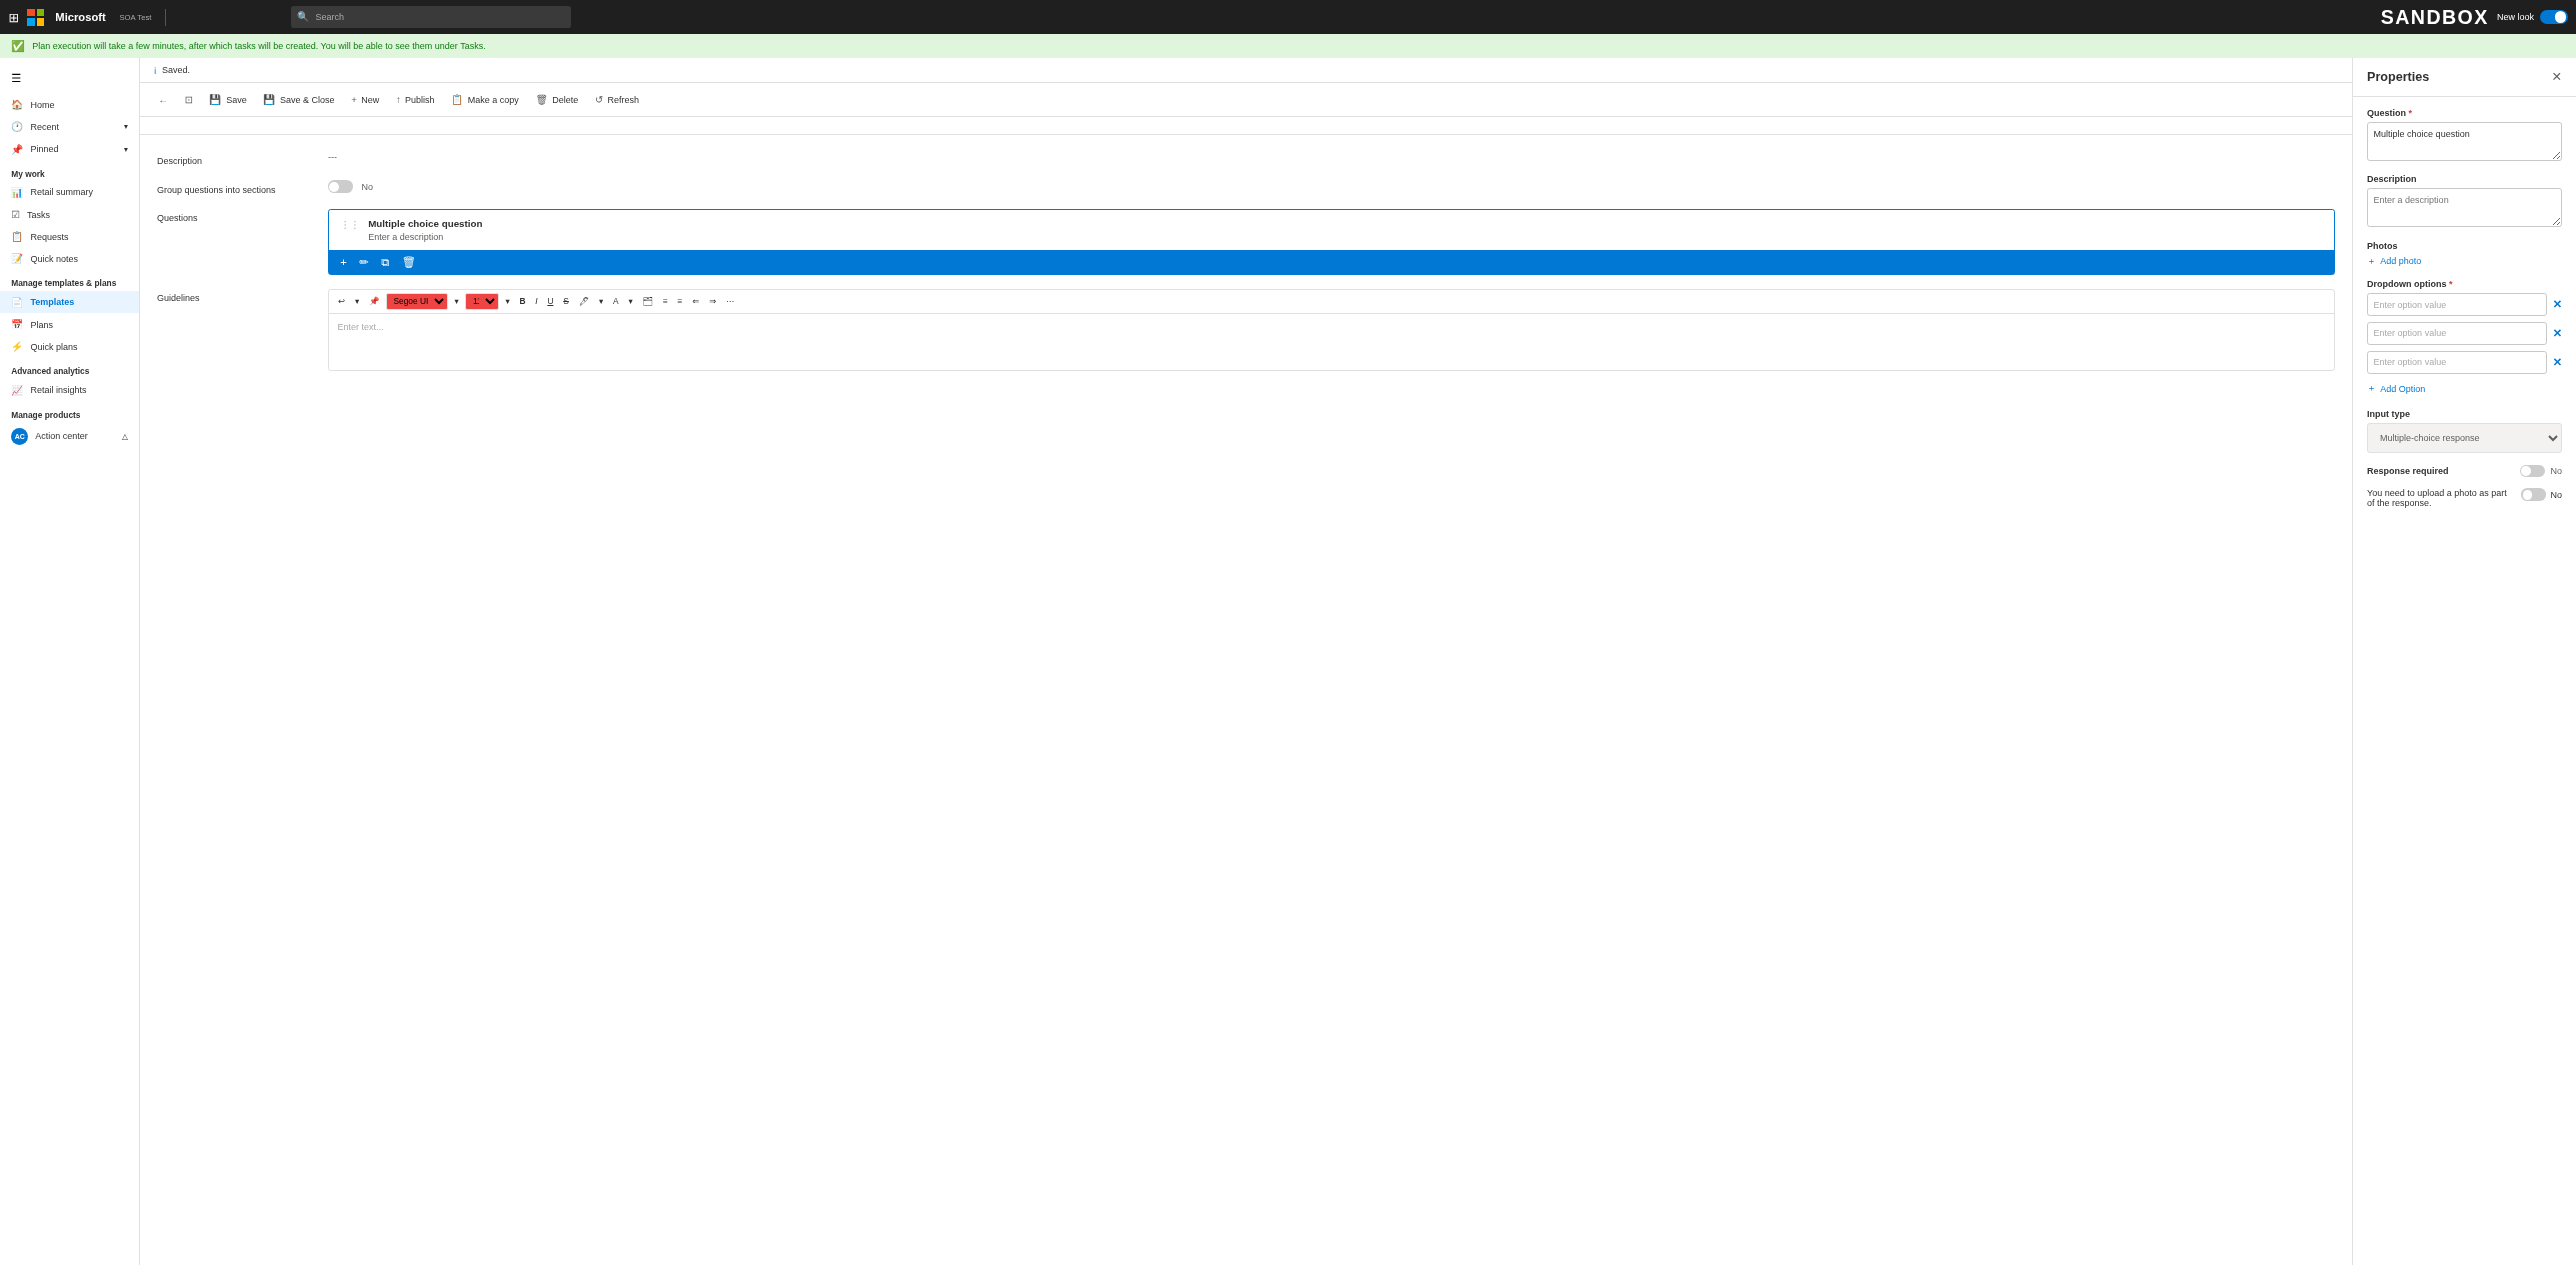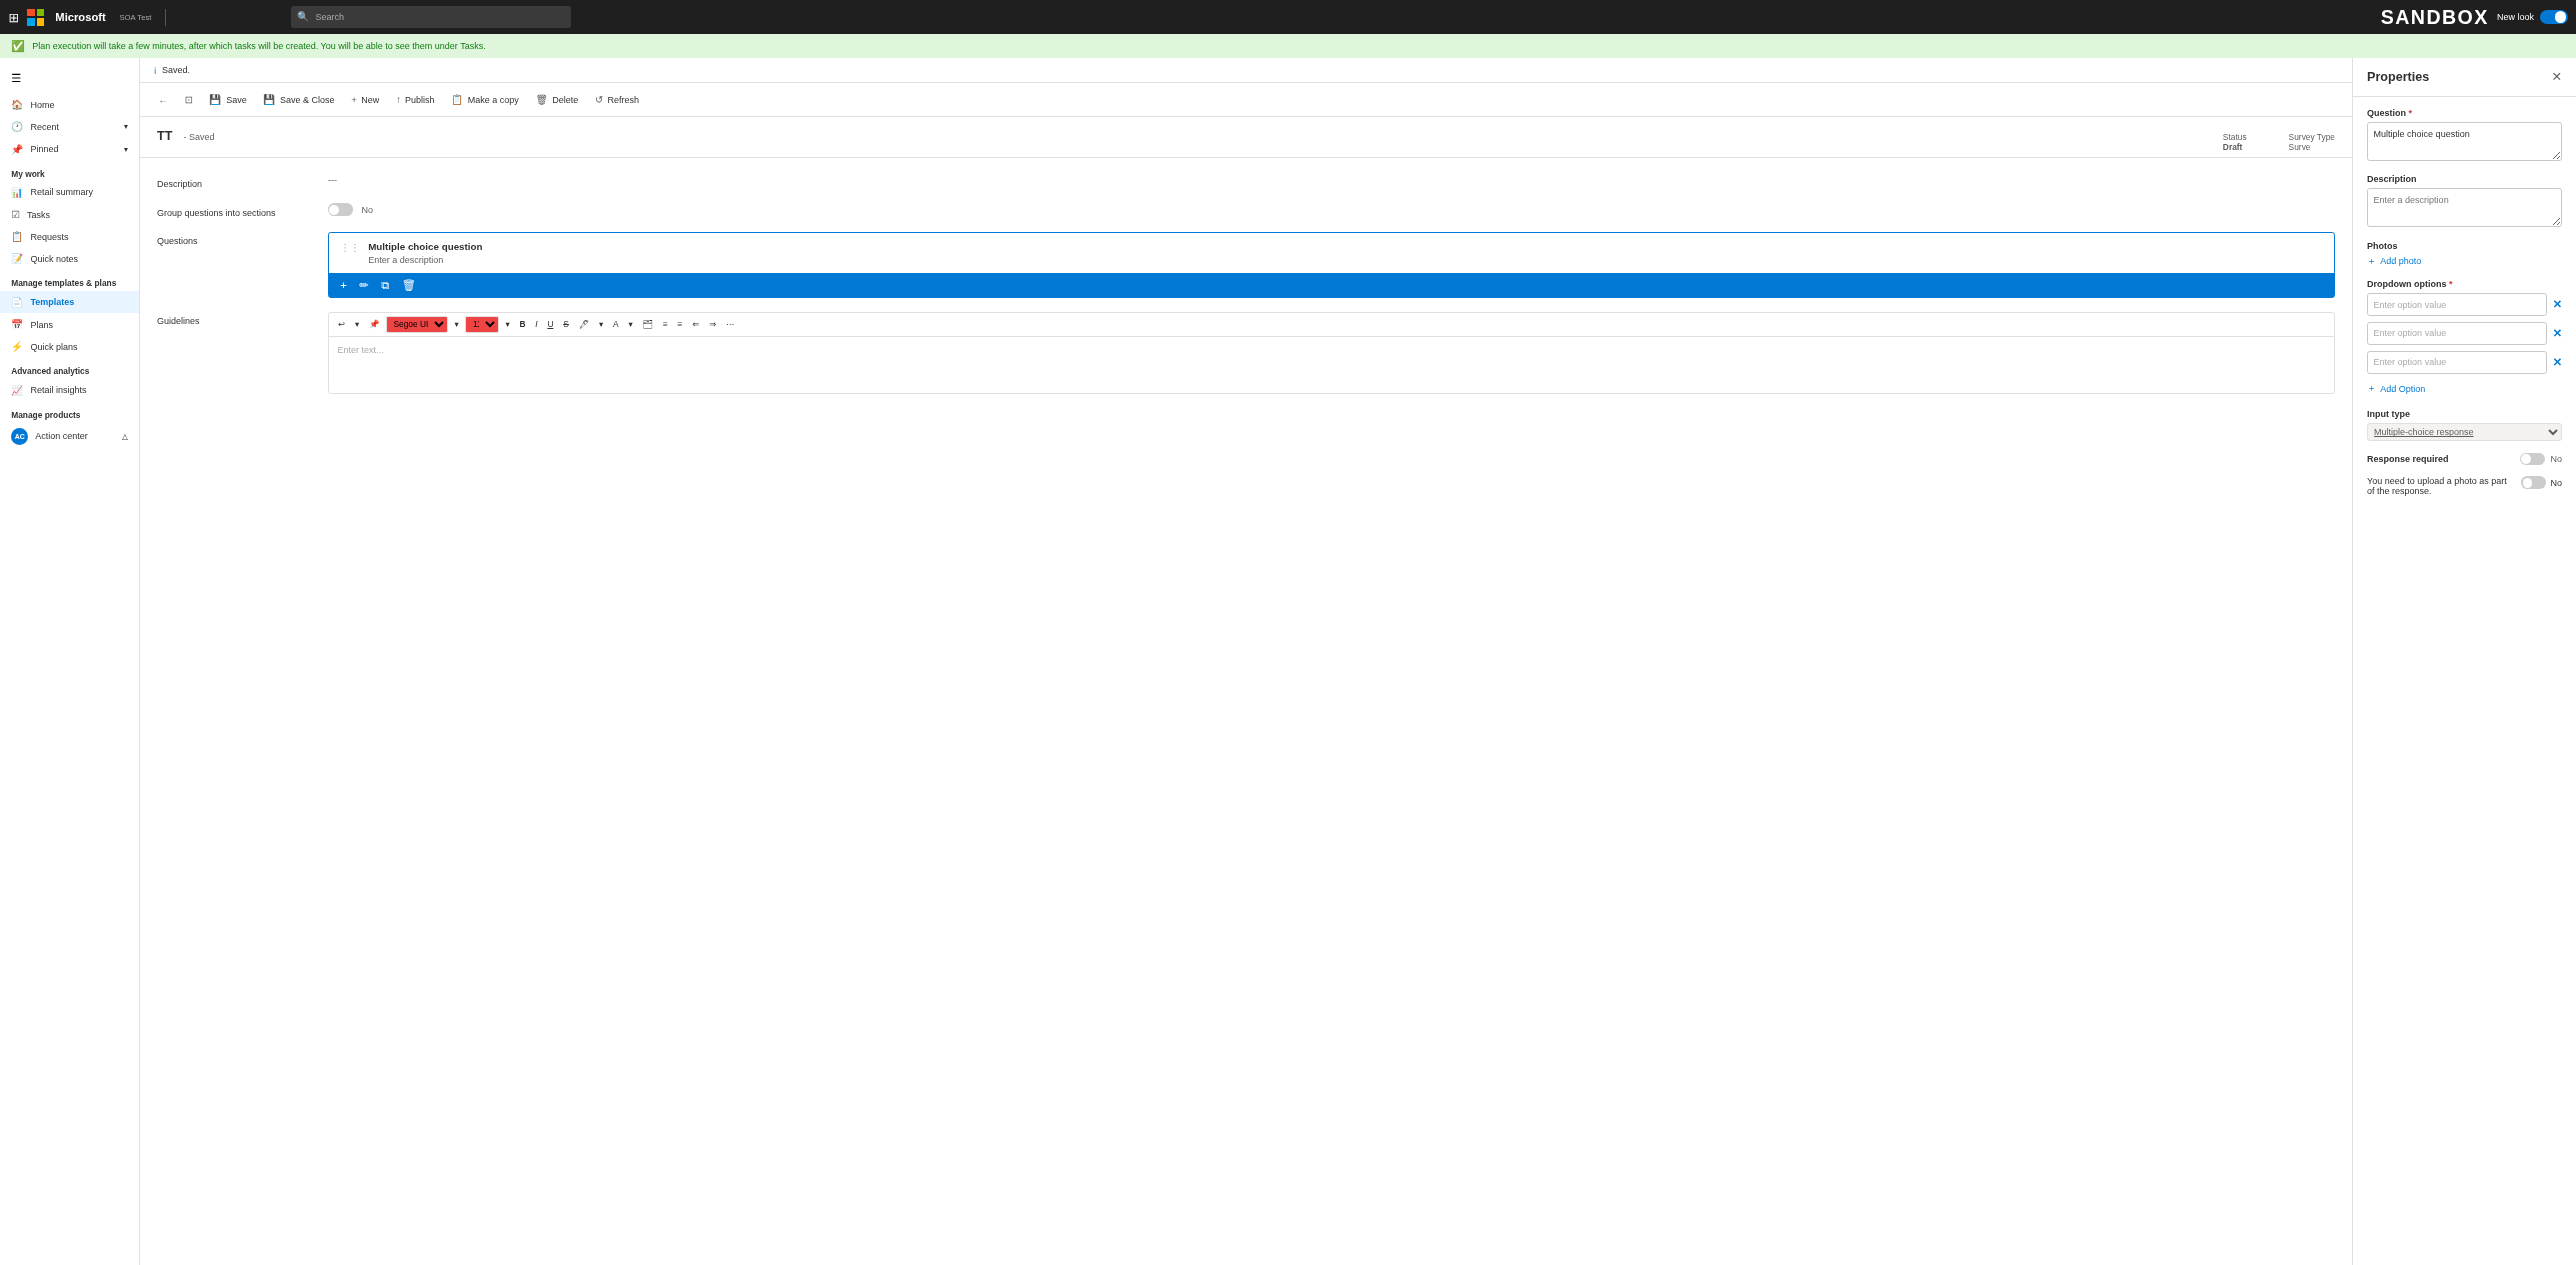--- a/index.html
+++ b/index.html
@@ -343,25 +343,24 @@
       color: #0078d4;
       cursor: pointer;
       border: none;
       background: transparent;
       padding: 2.8px 0;
     }
     .prop-select {
       width: 100%;
       border: 0.7px solid #e0e0e0;
       border-radius: 2.8px;
-      padding: 2px;
+      padding: 8px;
       font-size: 9px;
       background: #f3f2f1;
       color: #605e5c;
-      text-decoration: underline;
     }
     .response-required-row {
       display: flex;
       align-items: center;
       justify-content: space-between;
     }
     .response-required-label { font-size: 9px; font-weight: 600; color: #323130; }
     .response-toggle-area { display: flex; align-items: center; gap: 5.6px; font-size: 9px; color: #605e5c; }
     .small-toggle-off {
       width: 25px; height: 12.6px; background: #ccc; border-radius: 6.3px;
@@ -513,34 +512,20 @@
       </button>
       <button class="toolbar-btn">
         <span class="btn-icon">↺</span>
         <span>Refresh</span>
       </button>
     </div>
 
     <div class="form-area">
 
       <div class="title-row">
-        <div style="display:flex;align-items:baseline;gap:5.6px;">
-          <span class="doc-title">TT</span>
-          <span class="doc-saved">- Saved</span>
-          <div style="margin-left:auto;display:flex;gap:42px;font-size:8.4px;color:#605e5c;">
-            <div>
-              <div>Status</div>
-              <div style="font-weight:600;">Draft</div>
-            </div>
-            <div>
-              <div>Survey Type</div>
-              <div>Surve</div>
-            </div>
-          </div>
-        </div>
       </div>
 
 
       <div class="designer-content">
 
         <div class="field-row">
           <div class="field-label">Description</div>
           <div class="field-value">---</div>
         </div>
 

